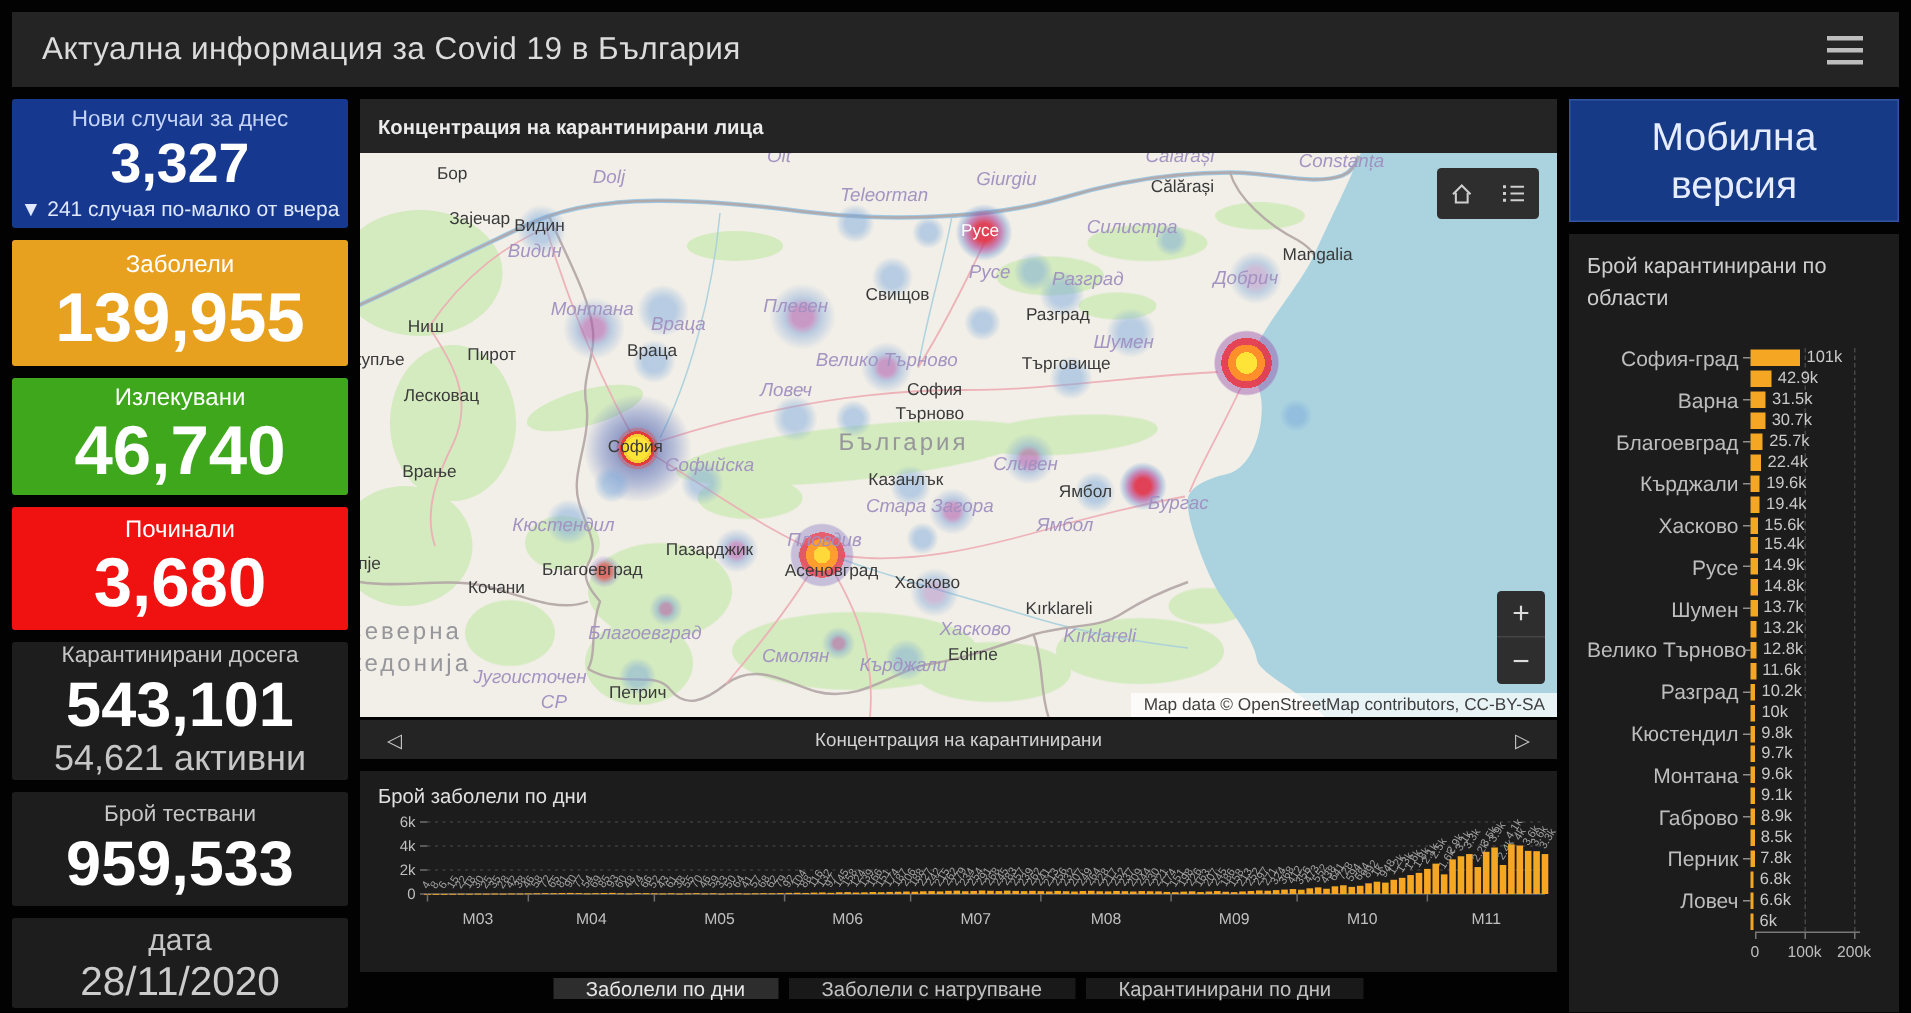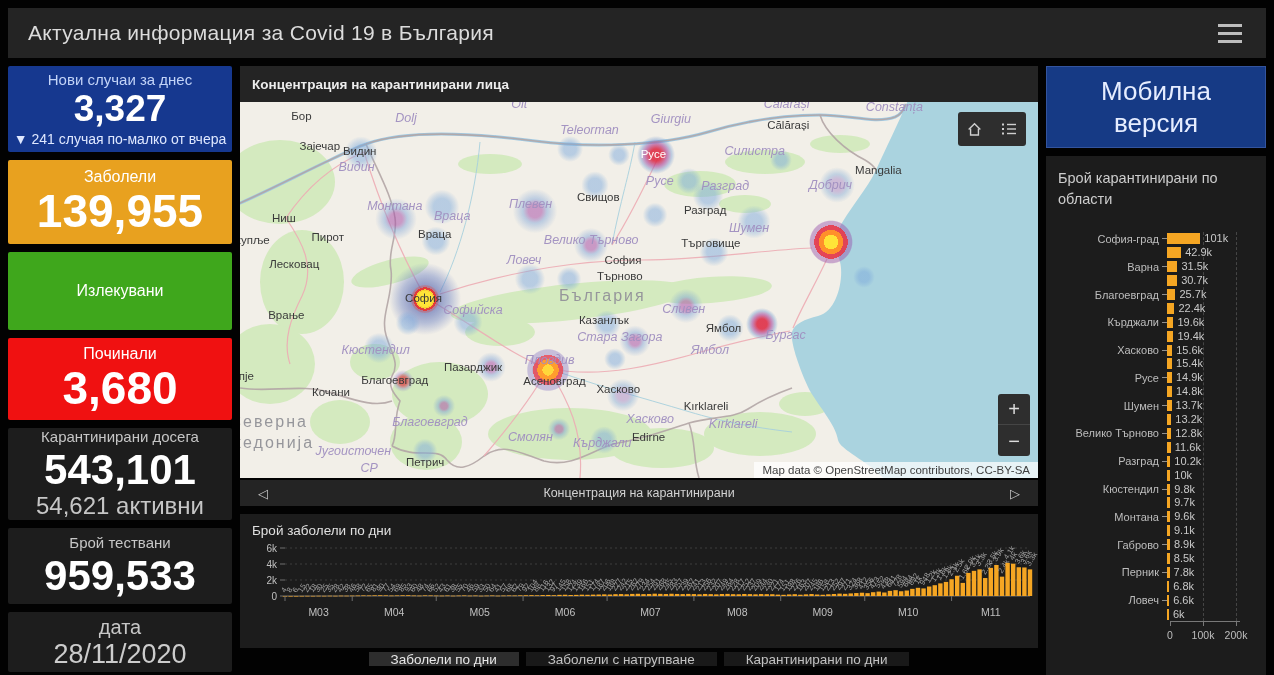--- a/index.html
+++ b/index.html
@@ -77,21 +77,21 @@
   .tab.active{background:#2d2d2d;color:#e8e8e8;}
 
   
   .mobile-btn{position:absolute;left:1046px;top:66px;width:220px;height:82px;background:#163a85;
     border:1px solid #33549e;color:#e6edff;font-size:26px;display:flex;align-items:center;justify-content:center;
     text-align:center;line-height:1.25;cursor:pointer;padding:0 34px;}
   .region-panel{position:absolute;left:1046px;top:156px;width:220px;height:519px;background:#1c1c1c;padding:12px 8px 0 12px;}
   .rp-title{font-size:14.5px;color:#cdcdcd;line-height:1.45;width:175px;}
   #region-chart{position:relative;margin-top:22px;}
   .rrow{display:flex;align-items:center;height:13.9px;position:relative;}
-  .rlab{width:104px;text-align:right;font-size:11px;color:#bdbdbd;padding-right:3px;white-space:nowrap;}
+  .rlab{width:104px;text-align:right;font-size:14px;color:#bdbdbd;padding-right:3px;white-space:nowrap;}
   .rtick{width:5px;height:1px;background:#8f8f8f;flex:none;}
   .rtick.off{background:transparent;}
   .rbarzone{position:relative;flex:1;height:11px;}
   .rbar{position:absolute;left:0;top:0;height:11px;background:#f5a623;}
   .rval{position:absolute;top:0;font-size:11px;color:#c9c9c9;line-height:11px;white-space:nowrap;}
   .rgrid{position:absolute;top:0;bottom:0;width:0;border-left:1px dashed #454545;}
   #region-axis{position:relative;height:26px;margin-left:112px;width:70px;border-top:1px solid #787878;}
   .rax-t{position:absolute;top:0;width:1px;height:4px;background:#787878;}
   .rax-l{position:absolute;top:7px;transform:translateX(-50%);font-size:10.5px;color:#bdbdbd;}
 </style>
@@ -114,20 +114,21 @@
         <div class="t">Нови случаи за днес</div>
         <div class="v">3,327</div>
         <div class="s">▼ 241 случая по-малко от вчера</div>
       </div>
       <div class="card card-infected" style="background: rgb(232, 161, 31);">
         <div class="t">Заболели</div>
         <div class="v">139,955</div>
       </div>
       <div class="card card-recovered" style="background: rgb(63, 167, 28);">
         <div class="t">Излекувани</div>
+        <div class="v">46,740</div>
       </div>
       <div class="card card-deaths" style="background: rgb(240, 17, 17);">
         <div class="t">Починали</div>
         <div class="v">3,680</div>
       </div>
       <div class="card card-quarantined" style="background: rgb(29, 29, 29);">
         <div class="t">Карантинирани досега</div>
         <div class="v">543,101</div>
         <div class="s">54,621 активни</div>
       </div>

